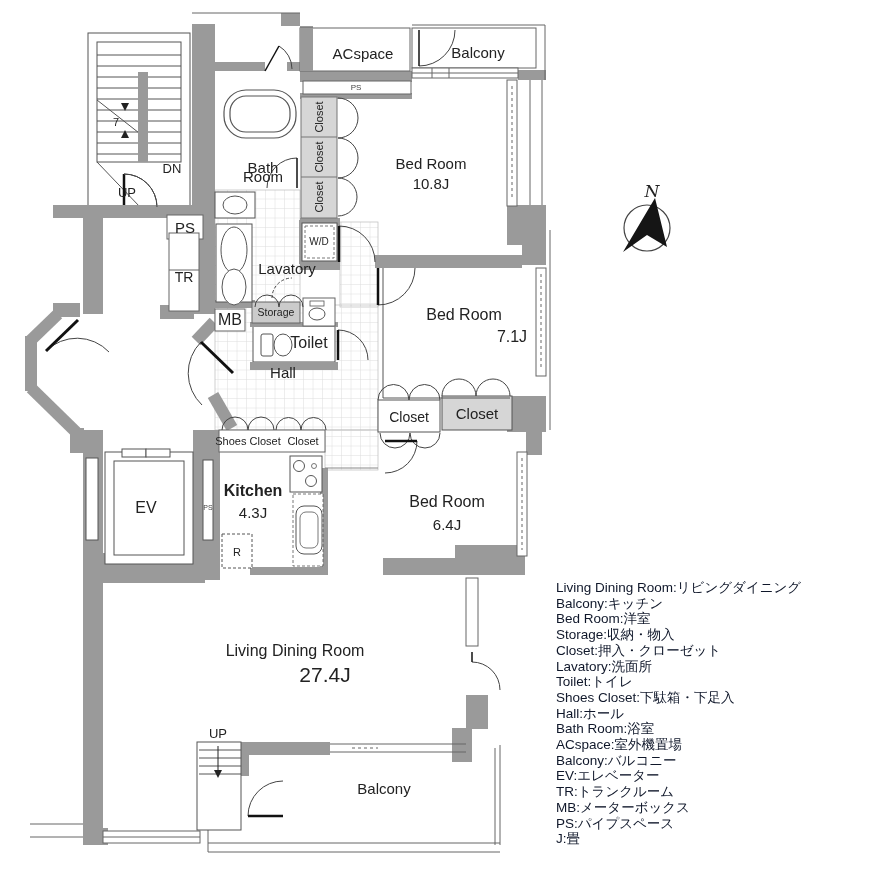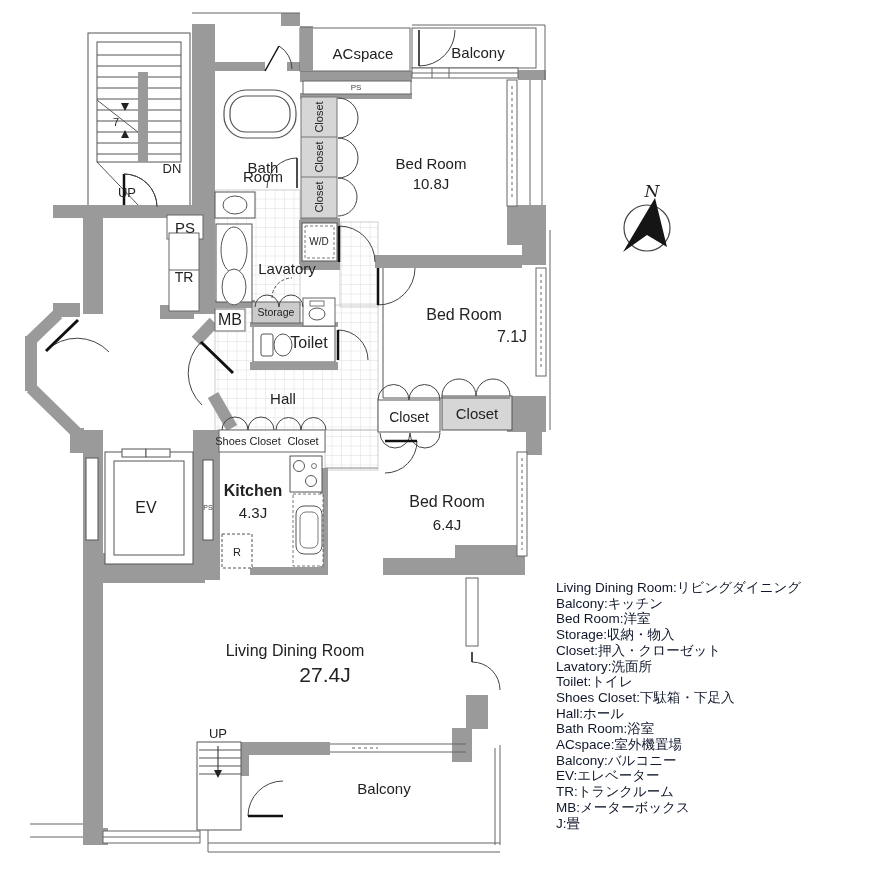--- a/index.html
+++ b/index.html
@@ -240,21 +240,21 @@
 <div class="lbl" style="left:172px;top:168px;font-size:13px;">DN</div>
 <div class="lbl" style="left:127px;top:192px;font-size:13px;">UP</div>
 <div class="lbl" style="left:116px;top:122px;font-size:11px;">7</div>
 <div class="lbl" style="left:185px;top:227px;font-size:15px;">PS</div>
 <div class="lbl" style="left:184px;top:277px;font-size:14px;">TR</div>
 <div class="lbl" style="left:319px;top:242px;font-size:10px;">W/D</div>
 <div class="lbl" style="left:287px;top:268px;font-size:15px;">Lavatory</div>
 <div class="lbl" style="left:276px;top:312px;font-size:10.5px;">Storage</div>
 <div class="lbl" style="left:230px;top:320px;font-size:16px;">MB</div>
 <div class="lbl" style="left:309px;top:343px;font-size:16px;">Toilet</div>
-<div class="lbl" style="left:283px;top:398px;font-size:15px;">Hall</div>
+<div class="lbl" style="left:283px;top:372px;font-size:15px;">Hall</div>
 <div class="lbl" style="left:464px;top:315px;font-size:16px;">Bed Room</div>
 <div class="lbl" style="left:464px;top:337px;font-size:16px;margin-left:48px;">7.1J</div>
 <div class="lbl" style="left:409px;top:417px;font-size:14px;">Closet</div>
 <div class="lbl" style="left:477px;top:413px;font-size:15px;">Closet</div>
 <div class="lbl" style="left:248px;top:441px;font-size:11px;">Shoes Closet</div>
 <div class="lbl" style="left:303px;top:441px;font-size:11px;">Closet</div>
 <div class="lbl" style="left:146px;top:508px;font-size:16px;">EV</div>
 <div class="lbl" style="left:208px;top:507px;font-size:7px;color:#444;">PS</div>
 <div class="lbl" style="left:253px;top:491px;font-size:16px;font-weight:bold;">Kitchen</div>
 <div class="lbl" style="left:253px;top:512px;font-size:15px;">4.3J</div>
@@ -276,16 +276,17 @@
   <div>Lavatory:洗面所</div>
   <div>Toilet:トイレ</div>
   <div>Shoes Closet:下駄箱・下足入</div>
   <div>Hall:ホール</div>
   <div>Bath Room:浴室</div>
   <div>ACspace:室外機置場</div>
   <div>Balcony:バルコニー</div>
   <div>EV:エレベーター</div>
   <div>TR:トランクルーム</div>
   <div>MB:メーターボックス</div>
+  <div>PS:パイプスペース</div>
   <div>J:畳</div>
 </div>
 
 </div>
 
 </body></html>

